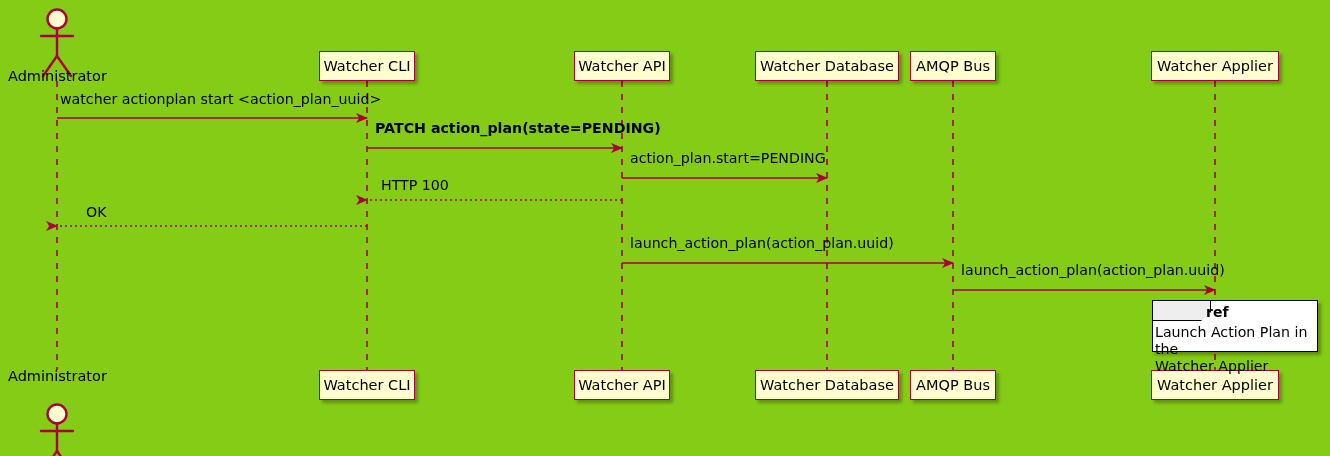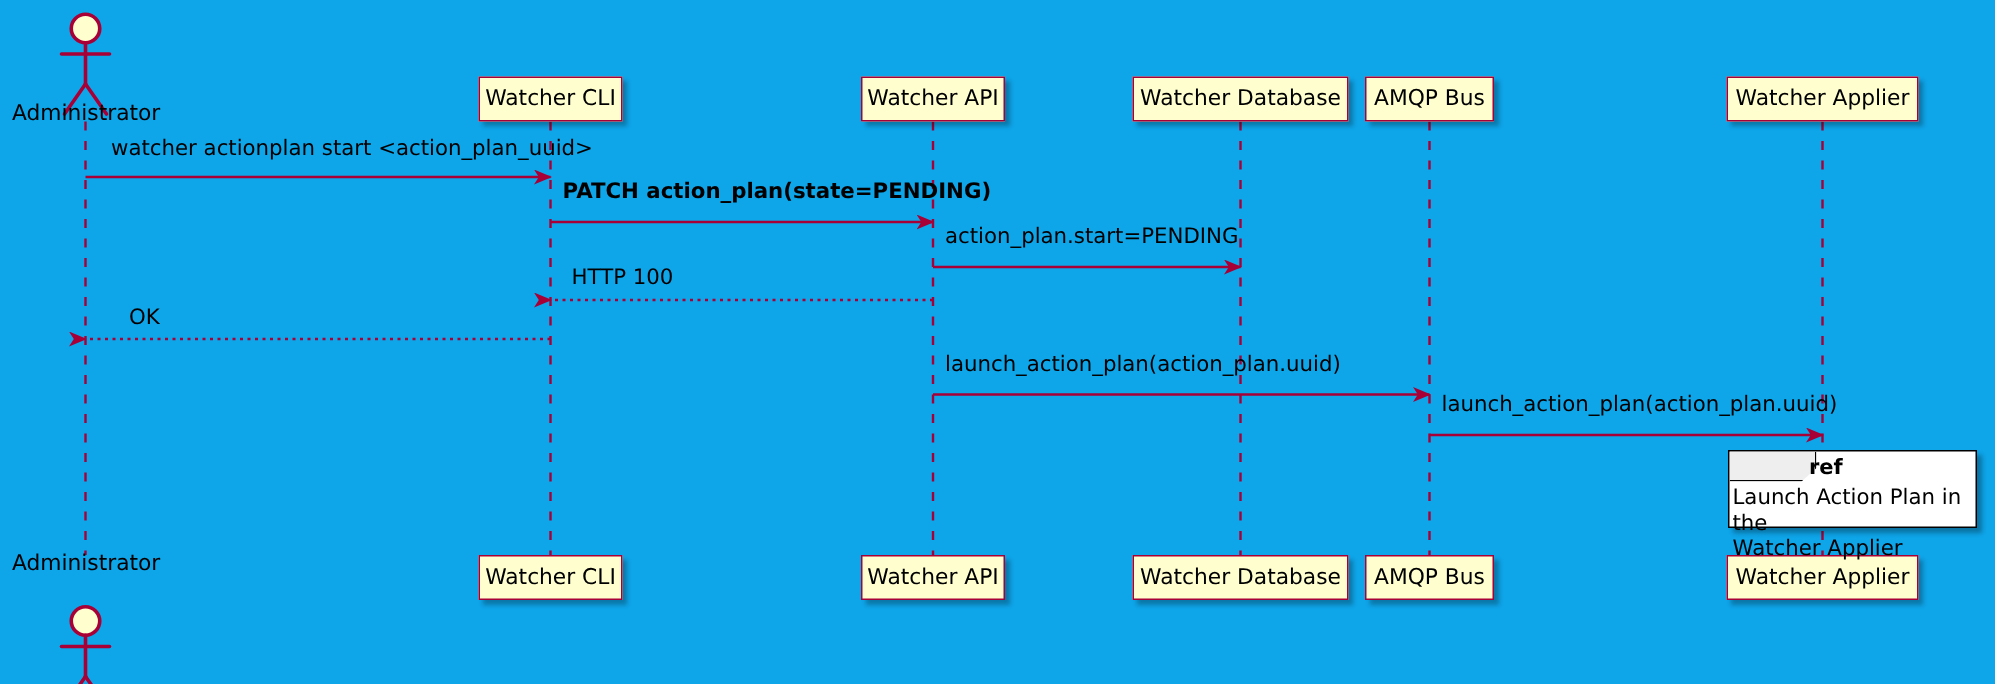--- a/index.html
+++ b/index.html
@@ -4,21 +4,21 @@
 <style>
   html, body {
     margin: 0;
     padding: 0;
     background: #FFFFFF;
   }
   #diagram-root {
     position: relative;
     width: 1330px;
     height: 456px;
-    background: #0ea5e9;
+    background: #84cc16;
     font-family: "DejaVu Sans", sans-serif;
     overflow: hidden;
   }
   svg.layer {
     position: absolute;
     left: 0;
     top: 0;
     width: 1330px;
     height: 456px;
   }
@@ -149,21 +149,21 @@
   <div id="participants-bottom">
       <div class="actor-label" style="left: 8px; top: 368px;">Administrator</div>
       <div class="participant-box" style="left: 319px; top: 370px; width: 96px;">Watcher CLI</div>
       <div class="participant-box" style="left: 574px; top: 370px; width: 96px;">Watcher API</div>
       <div class="participant-box" style="left: 755px; top: 370px; width: 144px;">Watcher Database</div>
       <div class="participant-box" style="left: 910px; top: 370px; width: 86px;">AMQP Bus</div>
       <div class="participant-box" style="left: 1151px; top: 370px; width: 128px;">Watcher Applier</div>
     </div>
 
   <div id="message-labels">
-      <div class="msg-label" style="left: 74px; top: 92px;">watcher actionplan start &lt;action_plan_uuid&gt;</div>
+      <div class="msg-label" style="left: 60px; top: 92px;">watcher actionplan start &lt;action_plan_uuid&gt;</div>
       <div class="msg-label" style="left: 375px; top: 121px; font-weight: bold;">PATCH action_plan(state=PENDING)</div>
       <div class="msg-label" style="left: 630px; top: 151px;">action_plan.start=PENDING</div>
       <div class="msg-label" style="left: 381px; top: 178px;">HTTP 100</div>
       <div class="msg-label" style="left: 86px; top: 205px;">OK</div>
       <div class="msg-label" style="left: 630px; top: 236px;">launch_action_plan(action_plan.uuid)</div>
       <div class="msg-label" style="left: 961px; top: 263px;">launch_action_plan(action_plan.uuid)</div>
     </div>
 
   <div class="ref-box" id="ref-fragment" style="left: 1152px; top: 300px; width: 166px; height: 52px;">
     <div class="ref-tab" id="ref-tab" style="width: 58px; height: 20px; clip-path: polygon(0px 0px, 100% 0px, 100% 55%, 82.7586% 100%, 0px 100%);"></div>

